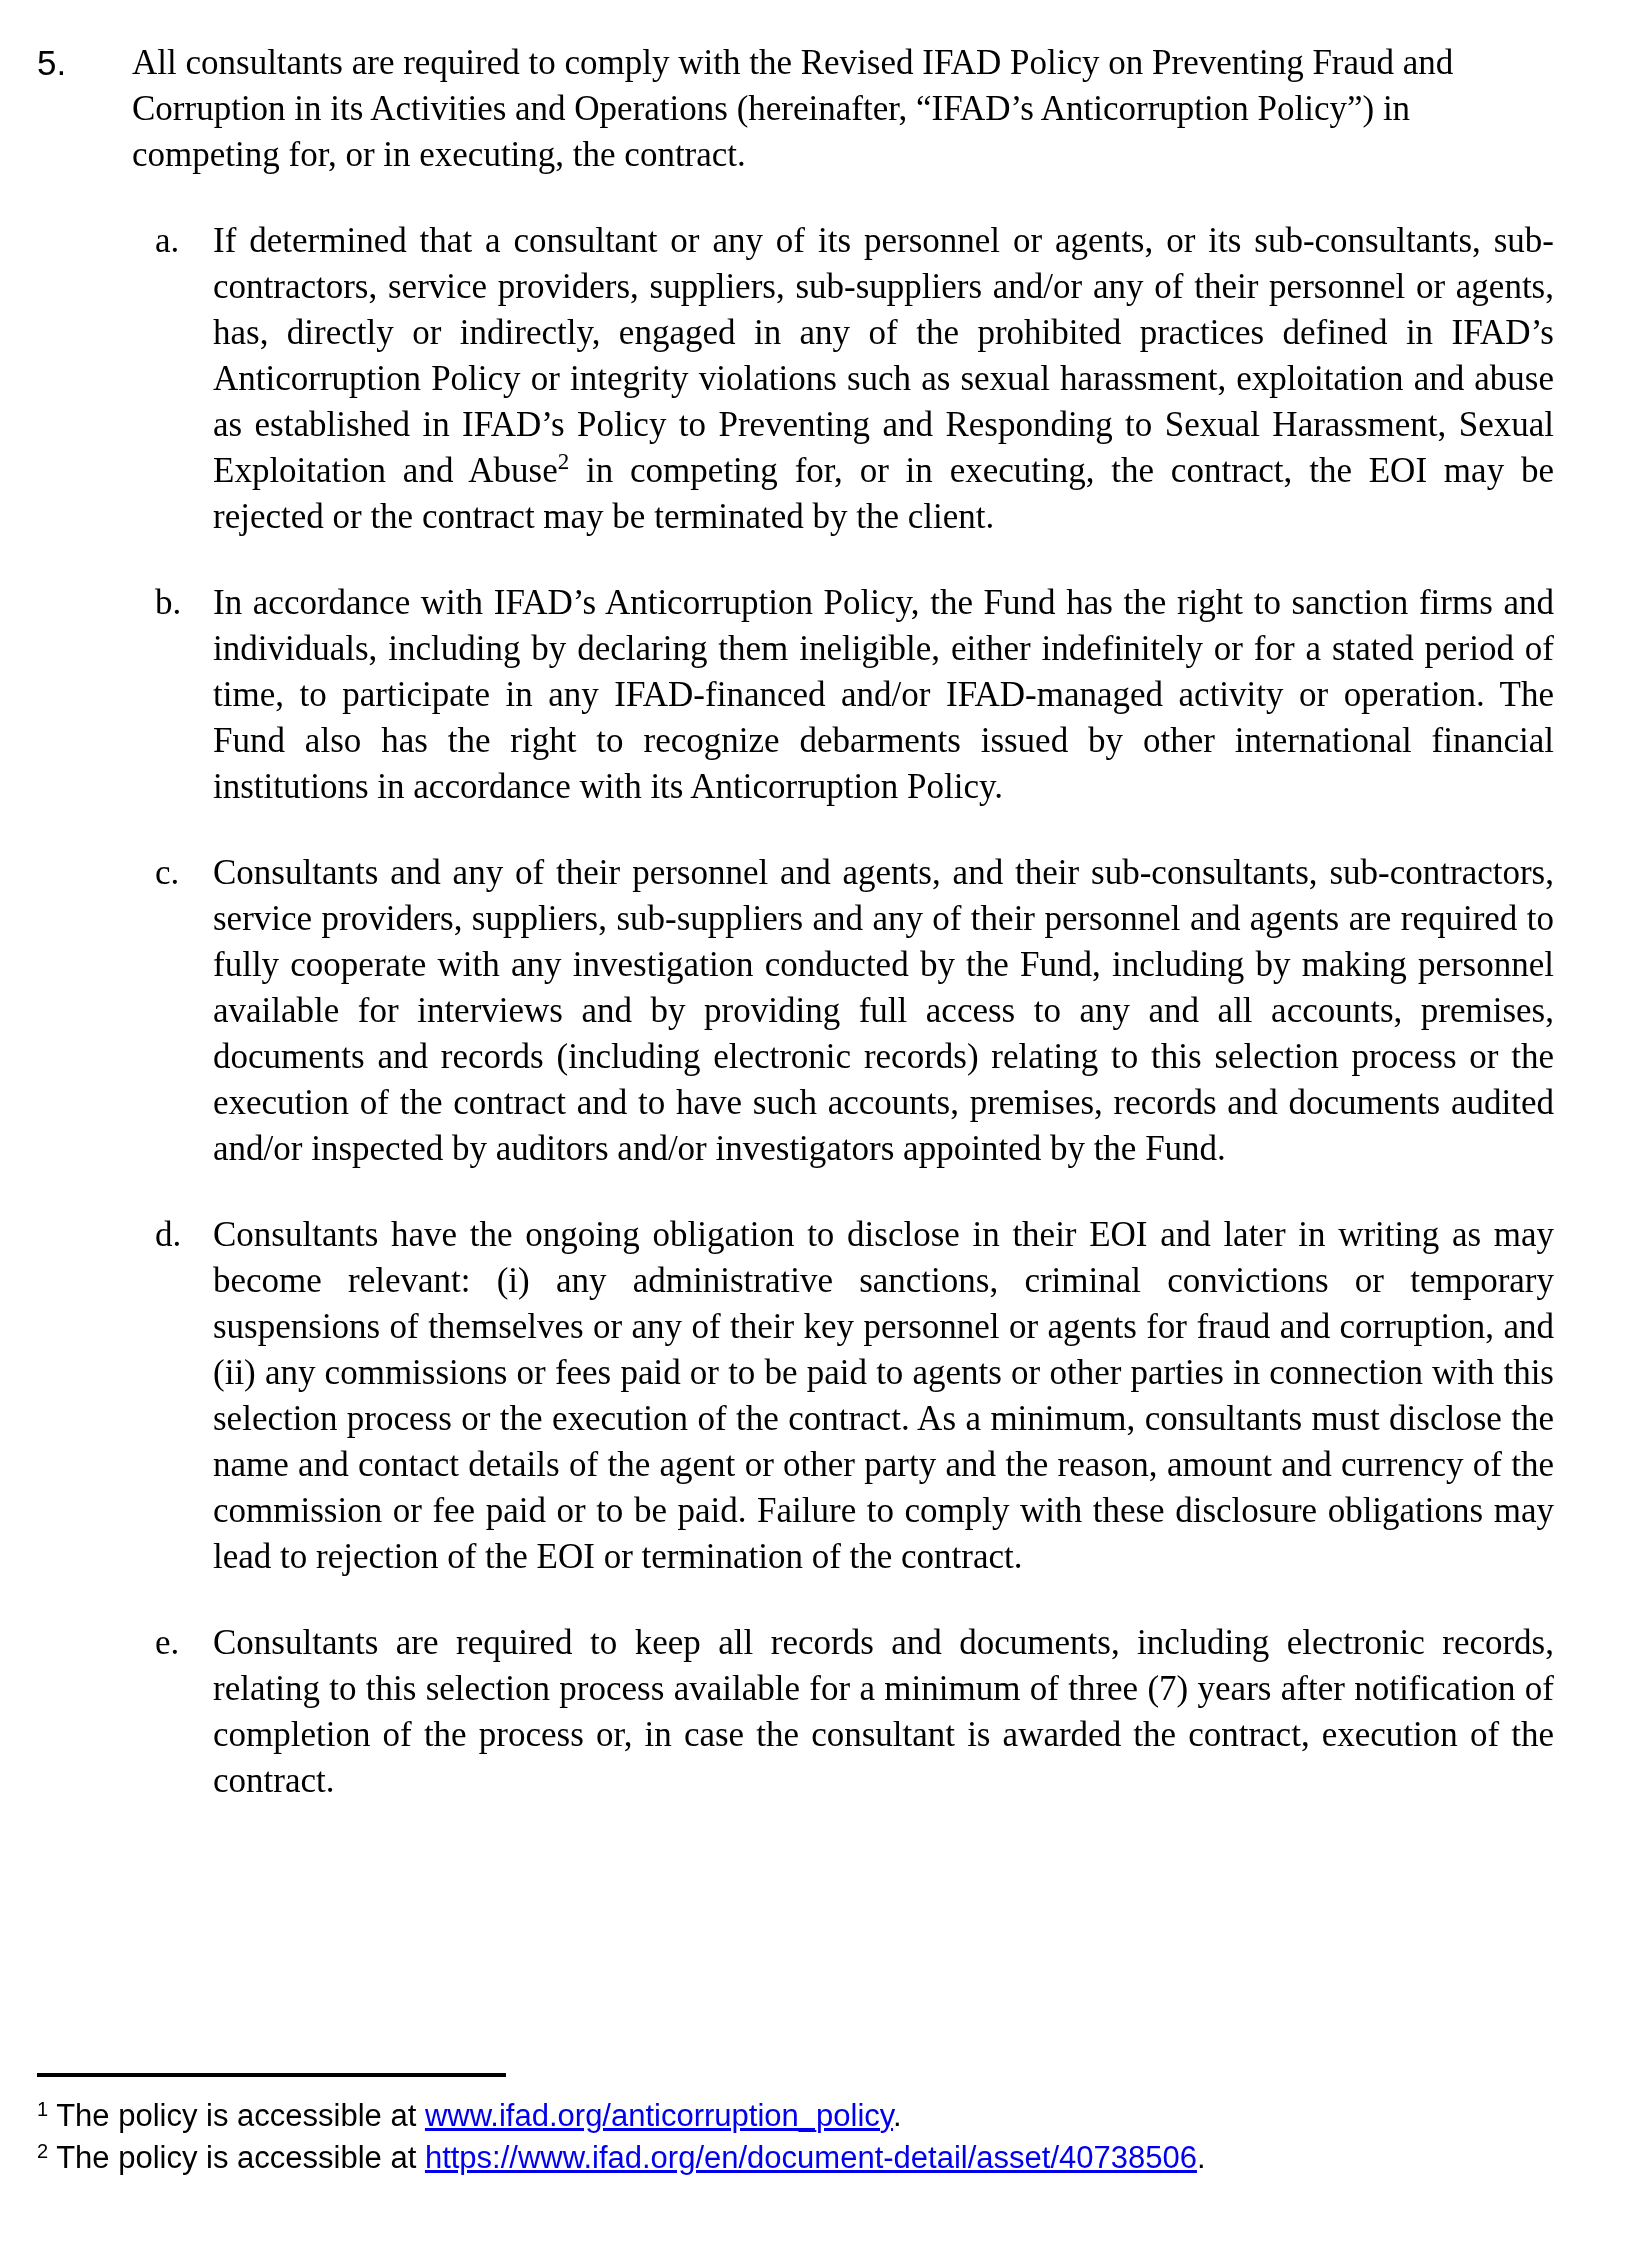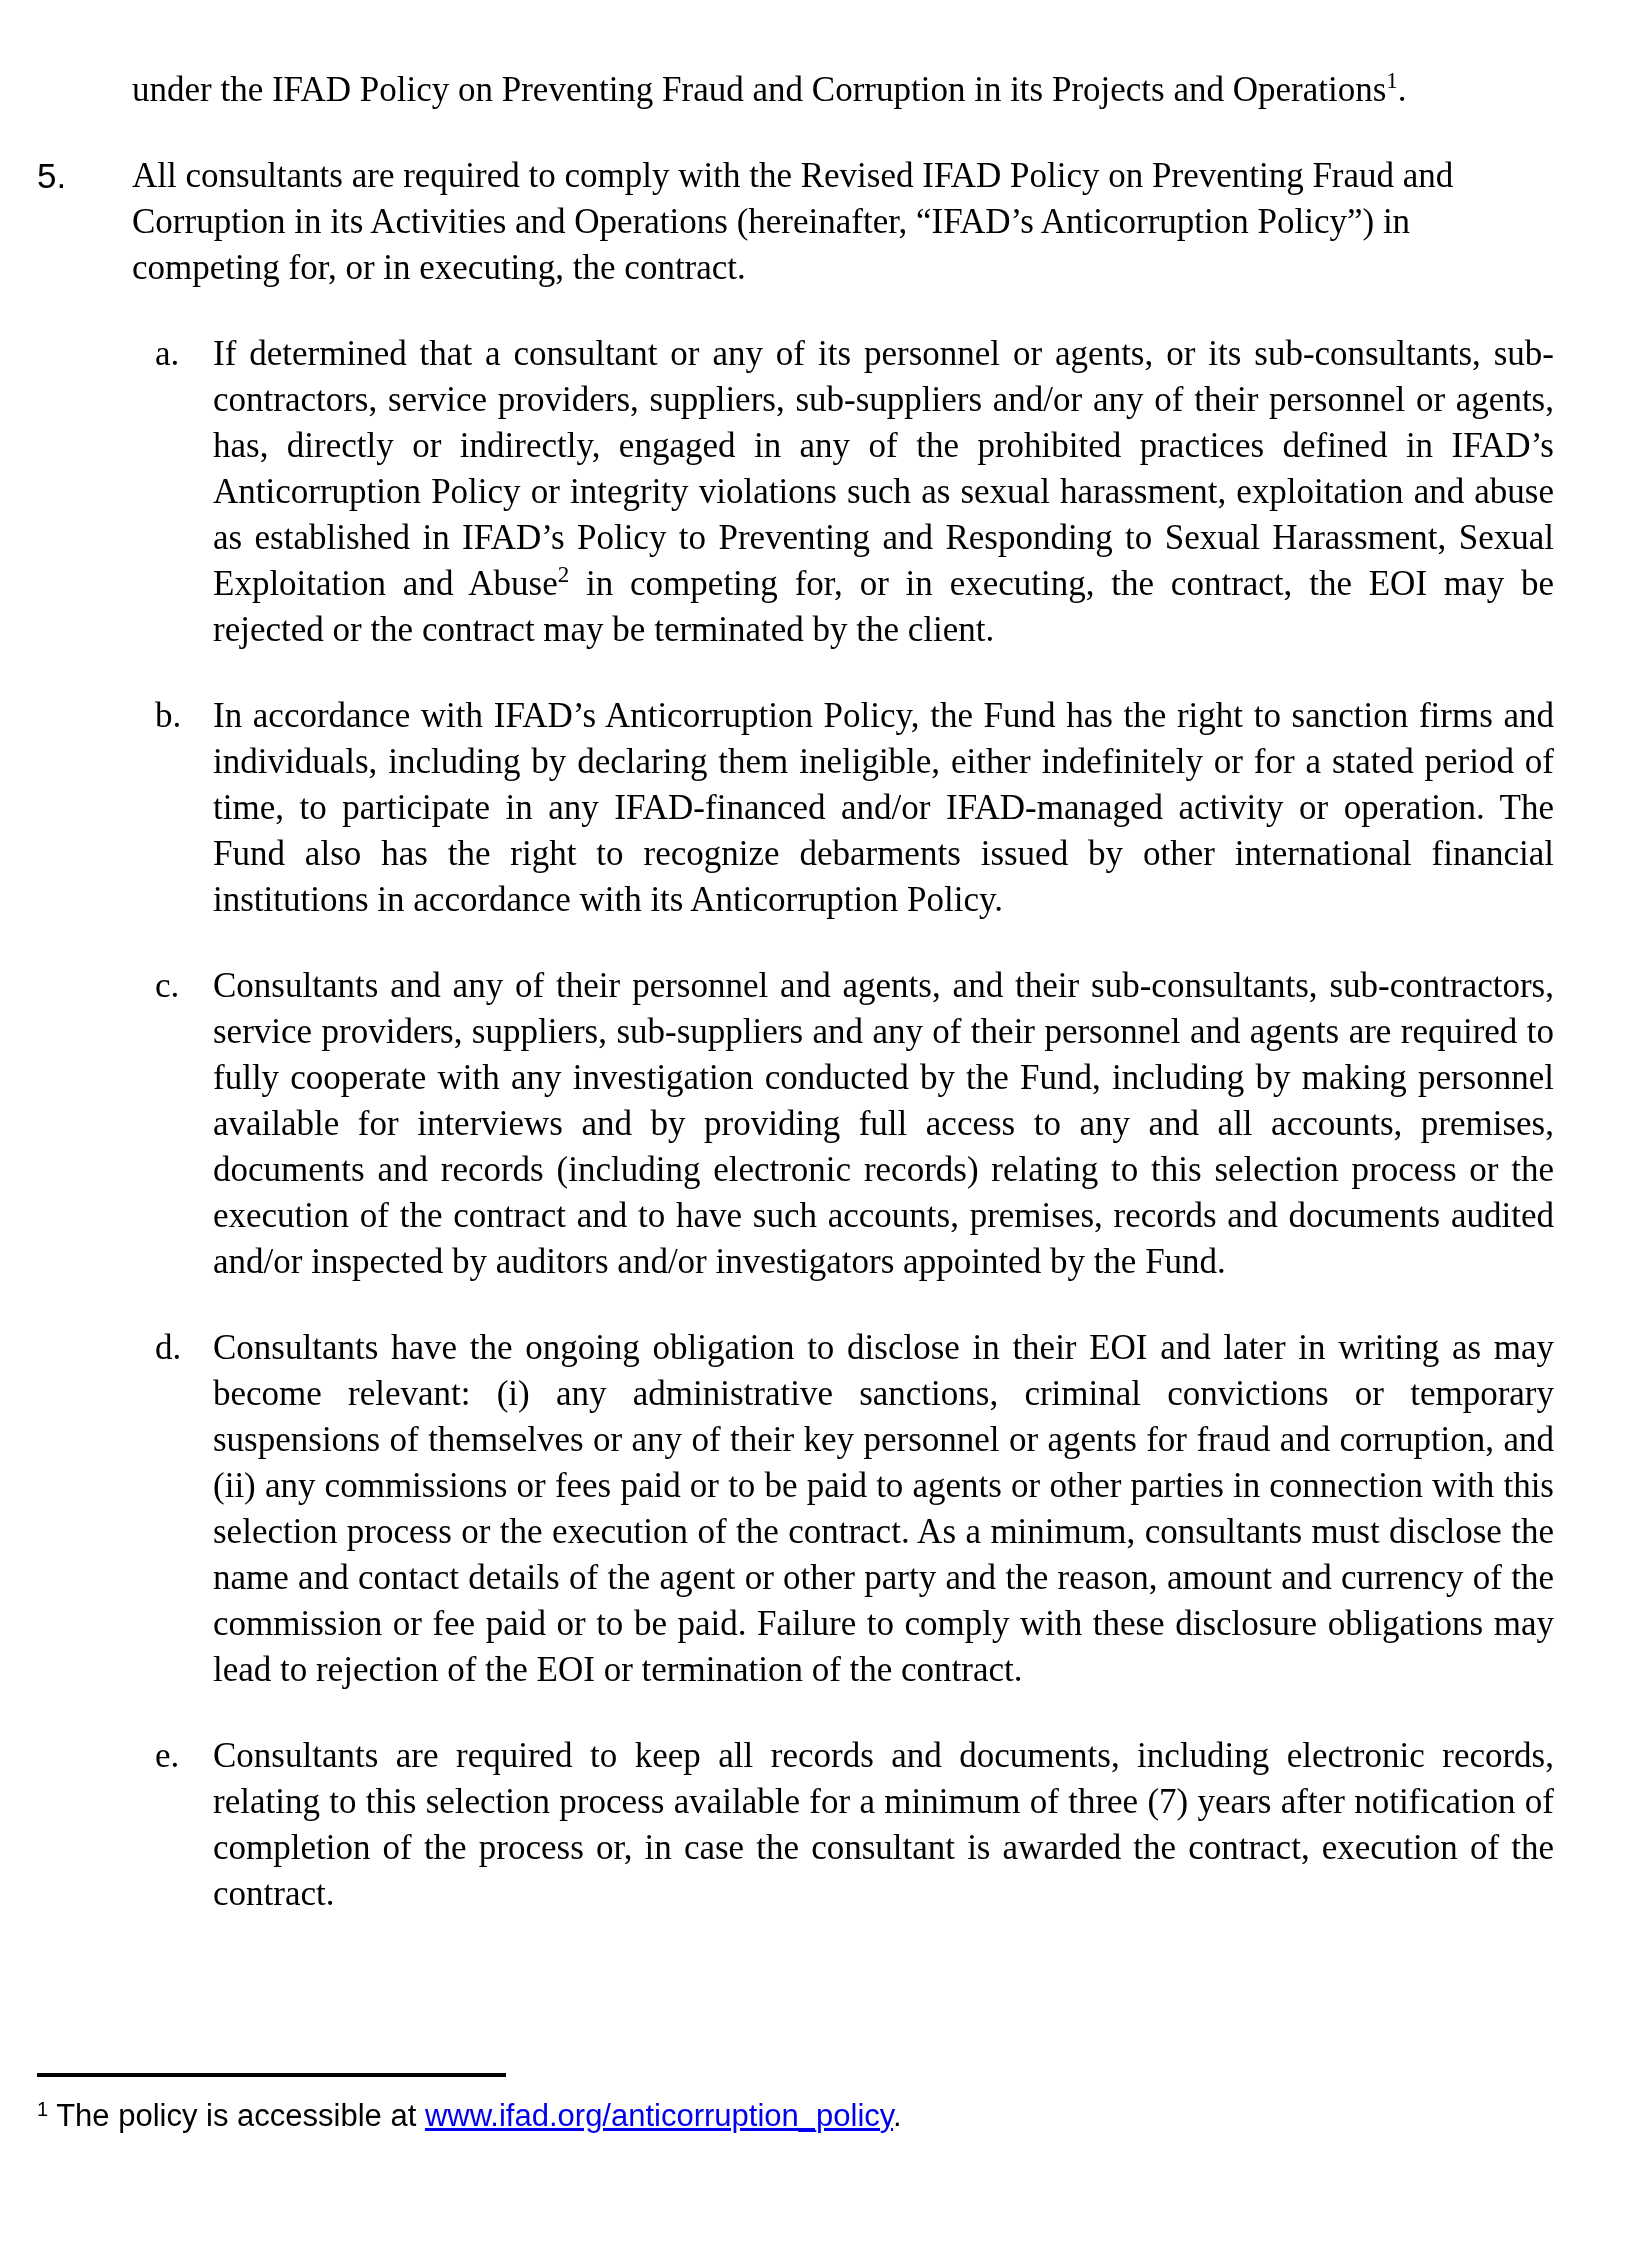--- a/index.html
+++ b/index.html
@@ -77,21 +77,20 @@
     color: #0000EE;
     text-decoration: underline;
     text-align: center;
   }
 </style>
 </head>
 <body>
 
 <div class="page">
 
-  <p class="intro"><span>under the IFAD Policy on Preventing Fraud and Corruption in its Projects and Operations</span><sup class="ref">1</sup><span>.</span></p>
 
   <div class="para5">
     <span class="para5-num">5.</span>
     <span>All consultants are required to comply with the Revised IFAD Policy on Preventing Fraud and Corruption in its Activities and Operations (hereinafter, “IFAD’s Anticorruption Policy”) in competing for, or in executing, the contract.</span>
   </div>
 
   <ol class="list">
     <li class="item">
       <span class="item-label">a.</span>
       <span>If determined that a consultant or any of its personnel or agents, or its sub-consultants, sub-contractors, service providers, suppliers, sub-suppliers and/or any of their personnel or agents, has, directly or indirectly, engaged in any of the prohibited practices defined in IFAD’s Anticorruption Policy or integrity violations such as sexual harassment, exploitation and abuse as established in IFAD’s Policy to Preventing and Responding to Sexual Harassment, Sexual Exploitation and Abuse</span><sup class="ref">2</sup><span> in competing for, or in executing, the contract, the EOI may be rejected or the contract may be terminated by the client.</span>
@@ -113,16 +112,20 @@
       <span>Consultants are required to keep all records and documents, including electronic records, relating to this selection process available for a minimum of three (7) years after notification of completion of the process or, in case the consultant is awarded the contract, execution of the contract.</span>
     </li>
   </ol>
 
   <div class="footnotes">
     <div class="fn-divider"></div>
     <div class="fn">
       <sup class="fnref">1</sup>
       <span>The policy is accessible at </span><a href="#">www.ifad.org/anticorruption_policy</a><span>.</span>
     </div>
+    <div class="fn">
+      <sup class="fnref">2</sup>
+      <span>The policy is accessible at </span><a href="#">https://www.ifad.org/en/document-detail/asset/40738506</a><span>.</span>
+    </div>
   </div>
 
 </div>
 
 
 </body></html>

